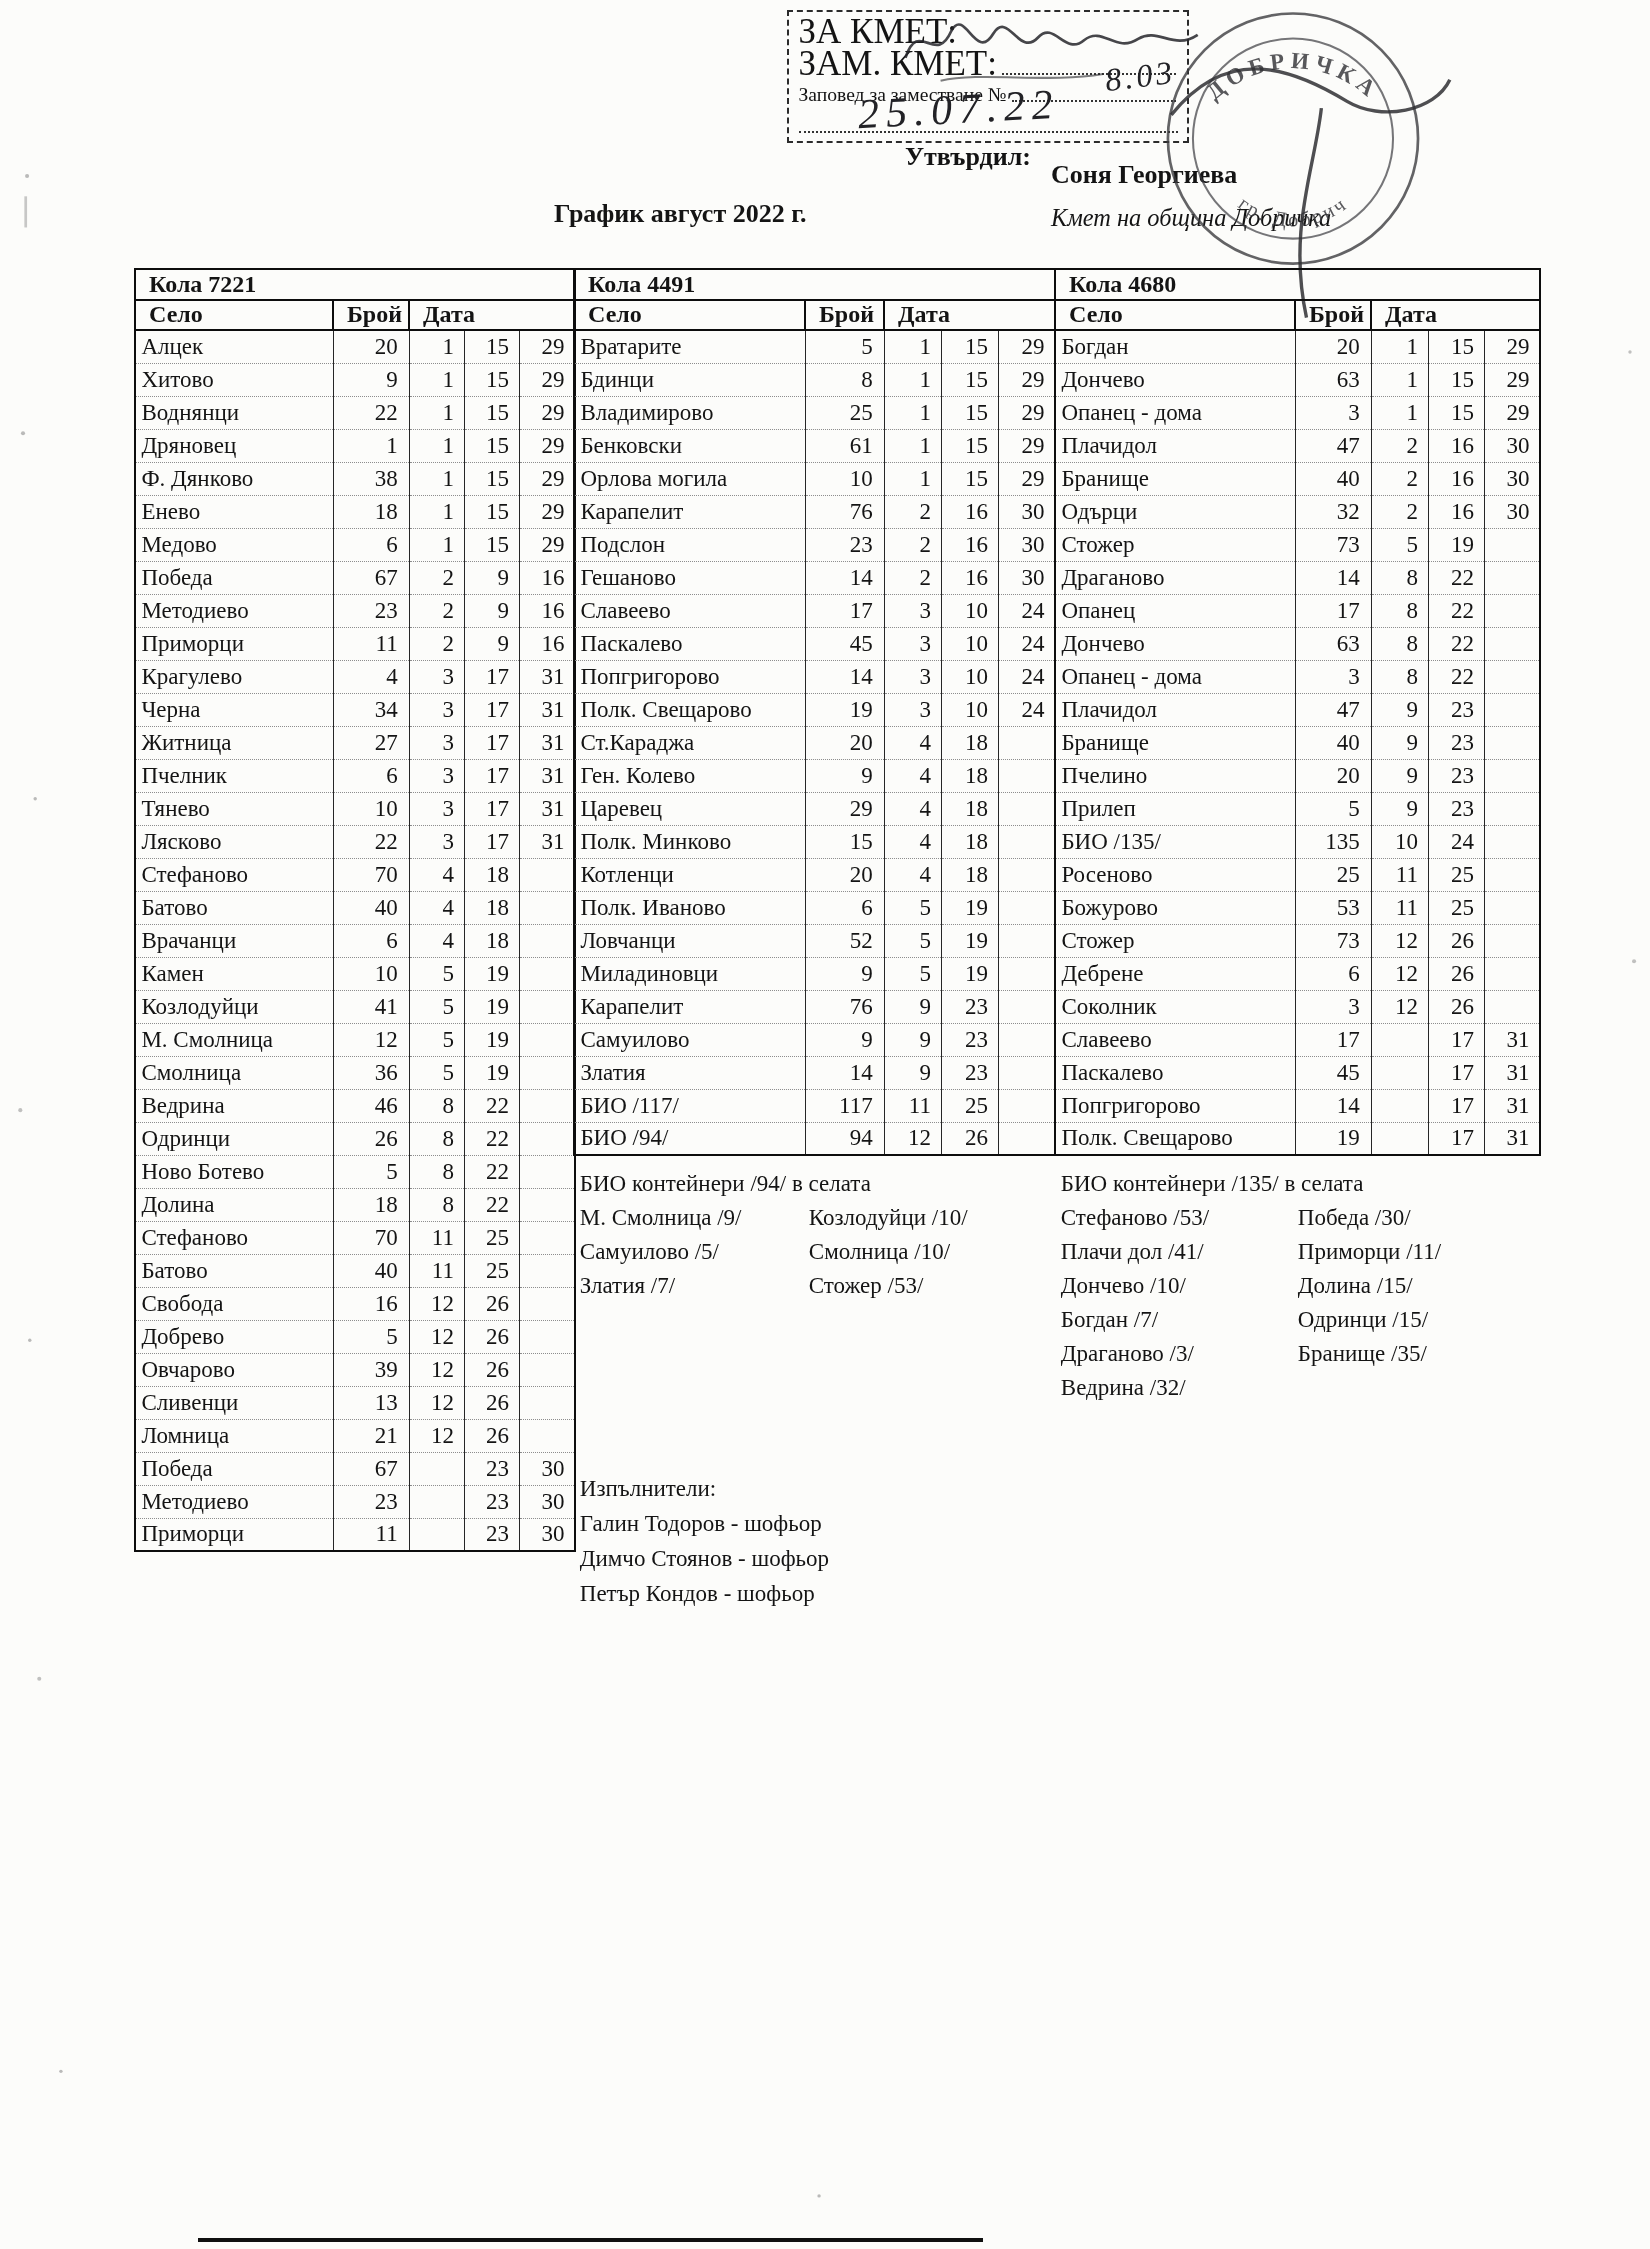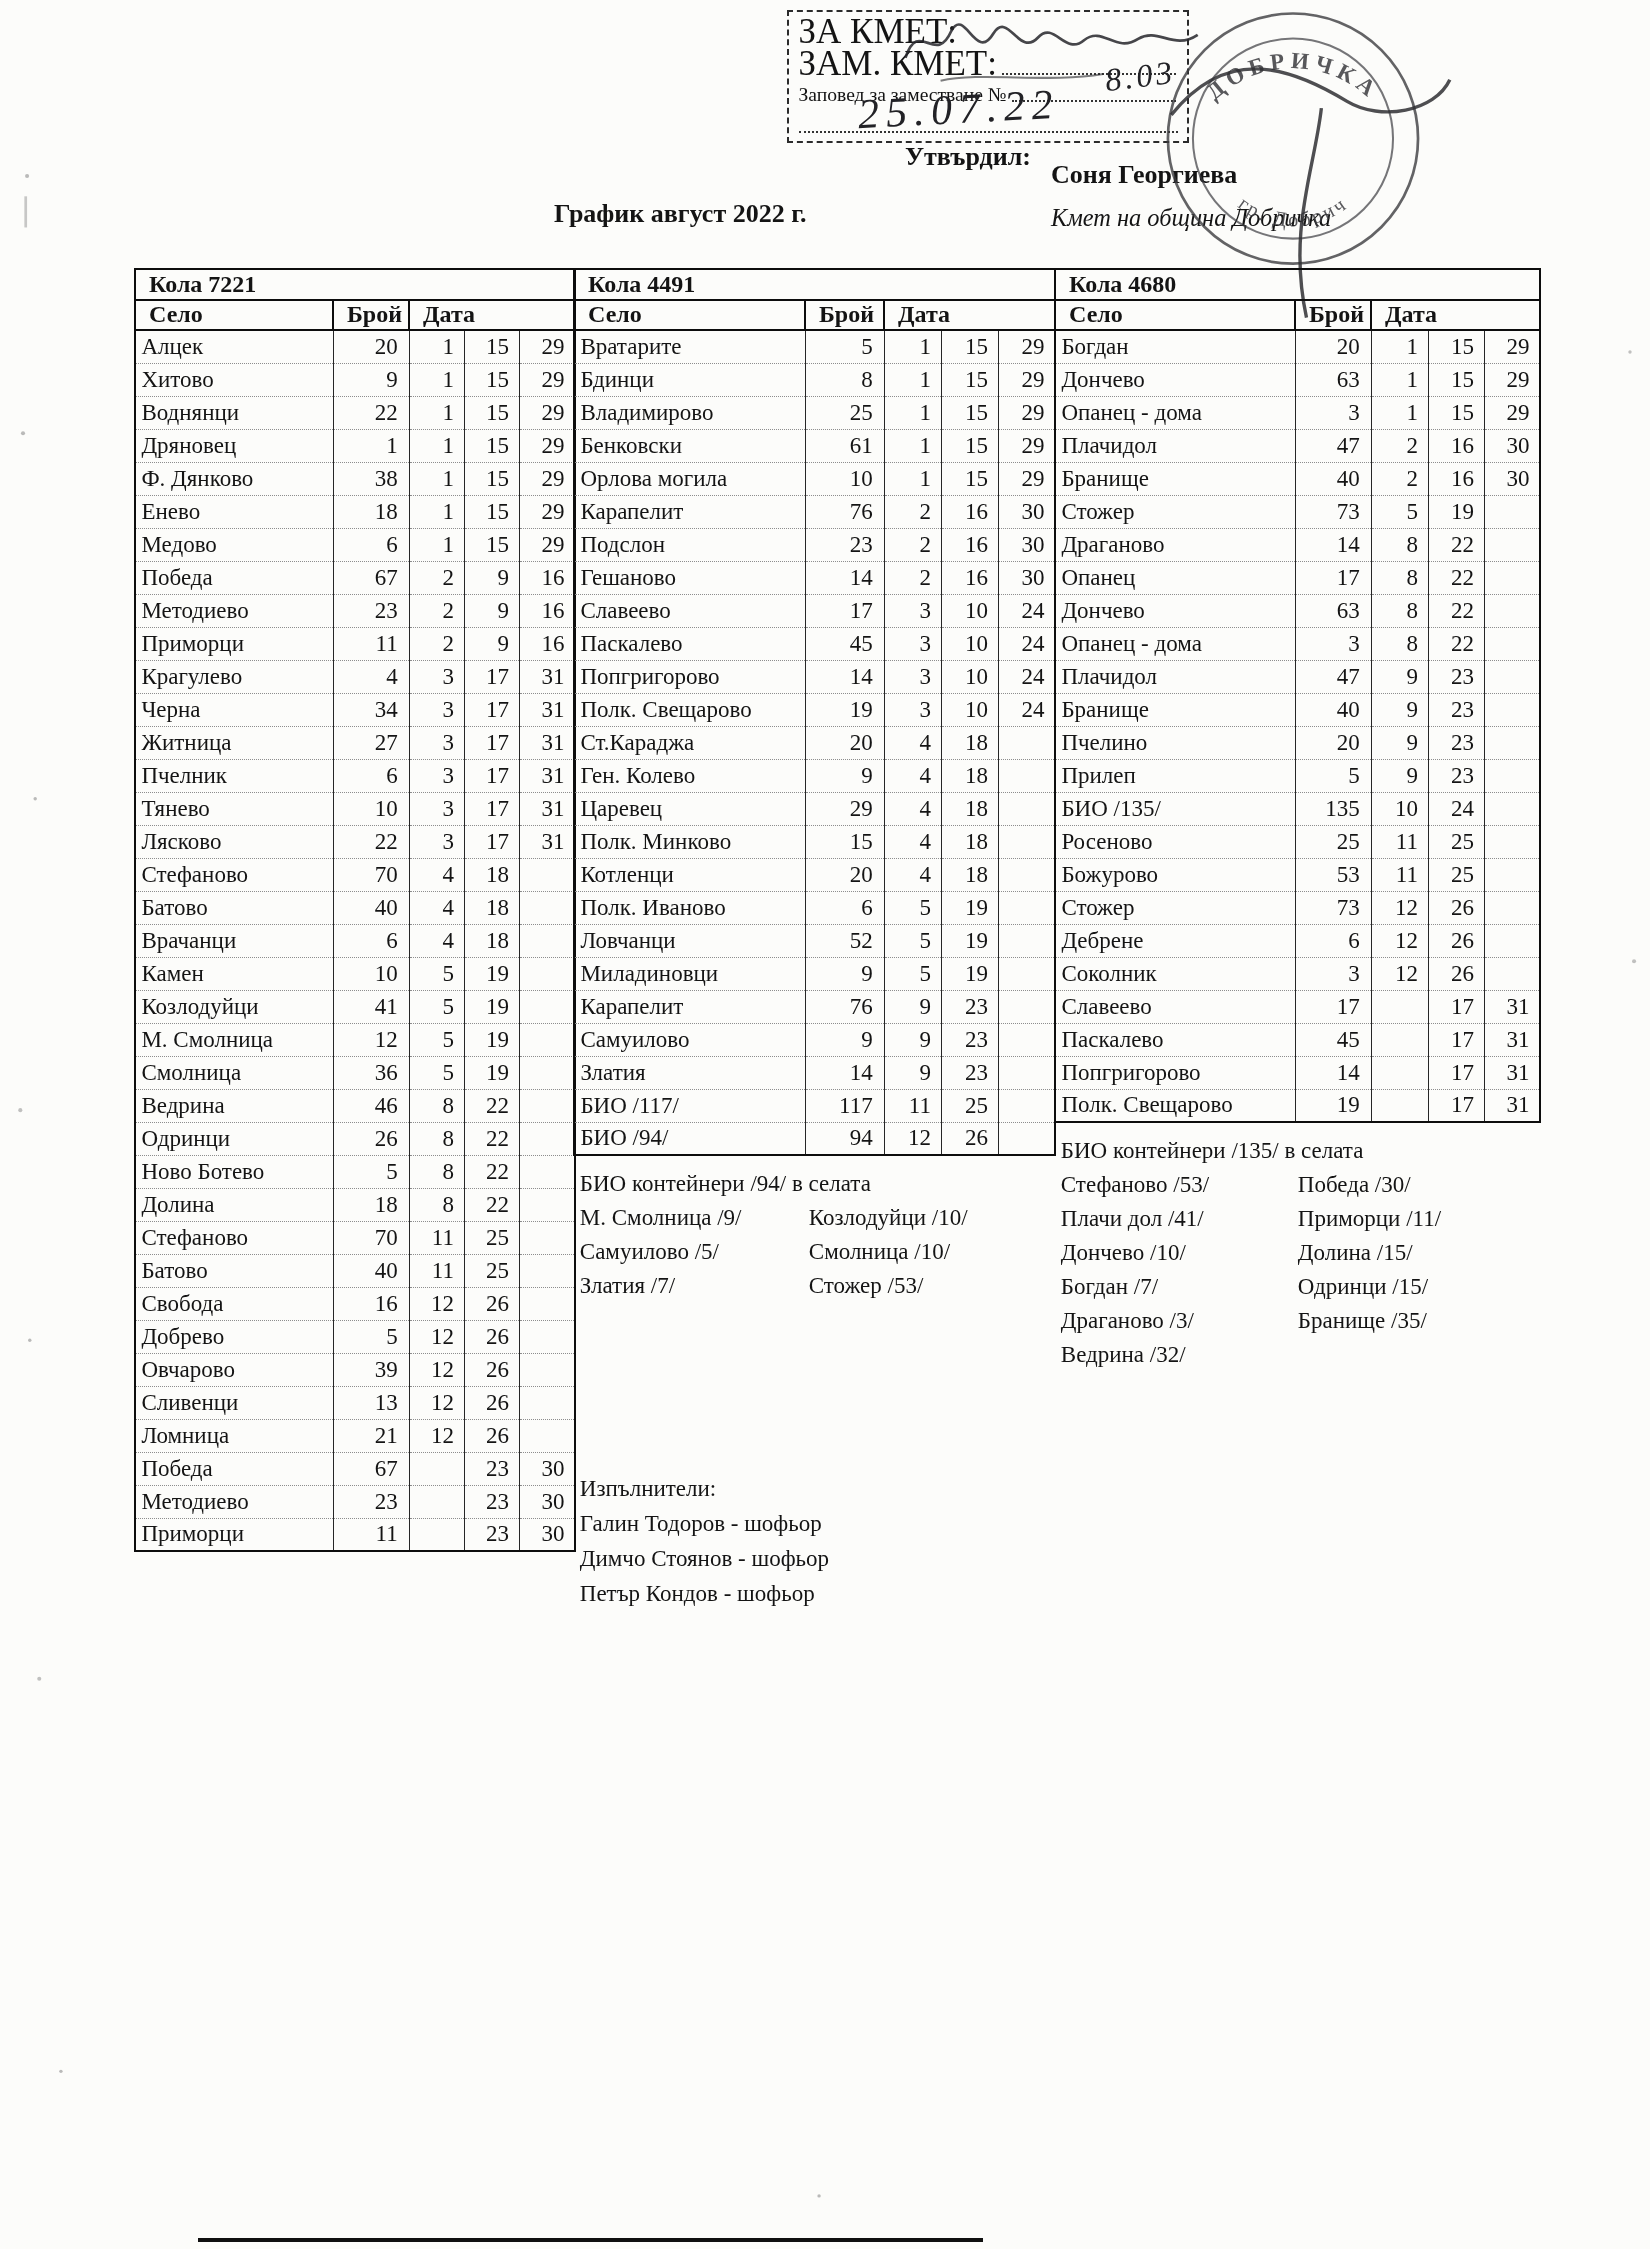--- a/index.html
+++ b/index.html
@@ -659,20 +659,27 @@
                 <td class="date">30</td>
               </tr>
               <tr>
                 <td class="village">Бранище</td>
                 <td class="count">40</td>
                 <td class="date">2</td>
                 <td class="date">16</td>
                 <td class="date">30</td>
               </tr>
               <tr>
+                <td class="village">Одърци</td>
+                <td class="count">32</td>
+                <td class="date">2</td>
+                <td class="date">16</td>
+                <td class="date">30</td>
+              </tr>
+              <tr>
                 <td class="village">Стожер</td>
                 <td class="count">73</td>
                 <td class="date">5</td>
                 <td class="date">19</td>
                 <td class="date"></td>
               </tr>
               <tr>
                 <td class="village">Драганово</td>
                 <td class="count">14</td>
                 <td class="date">8</td>

